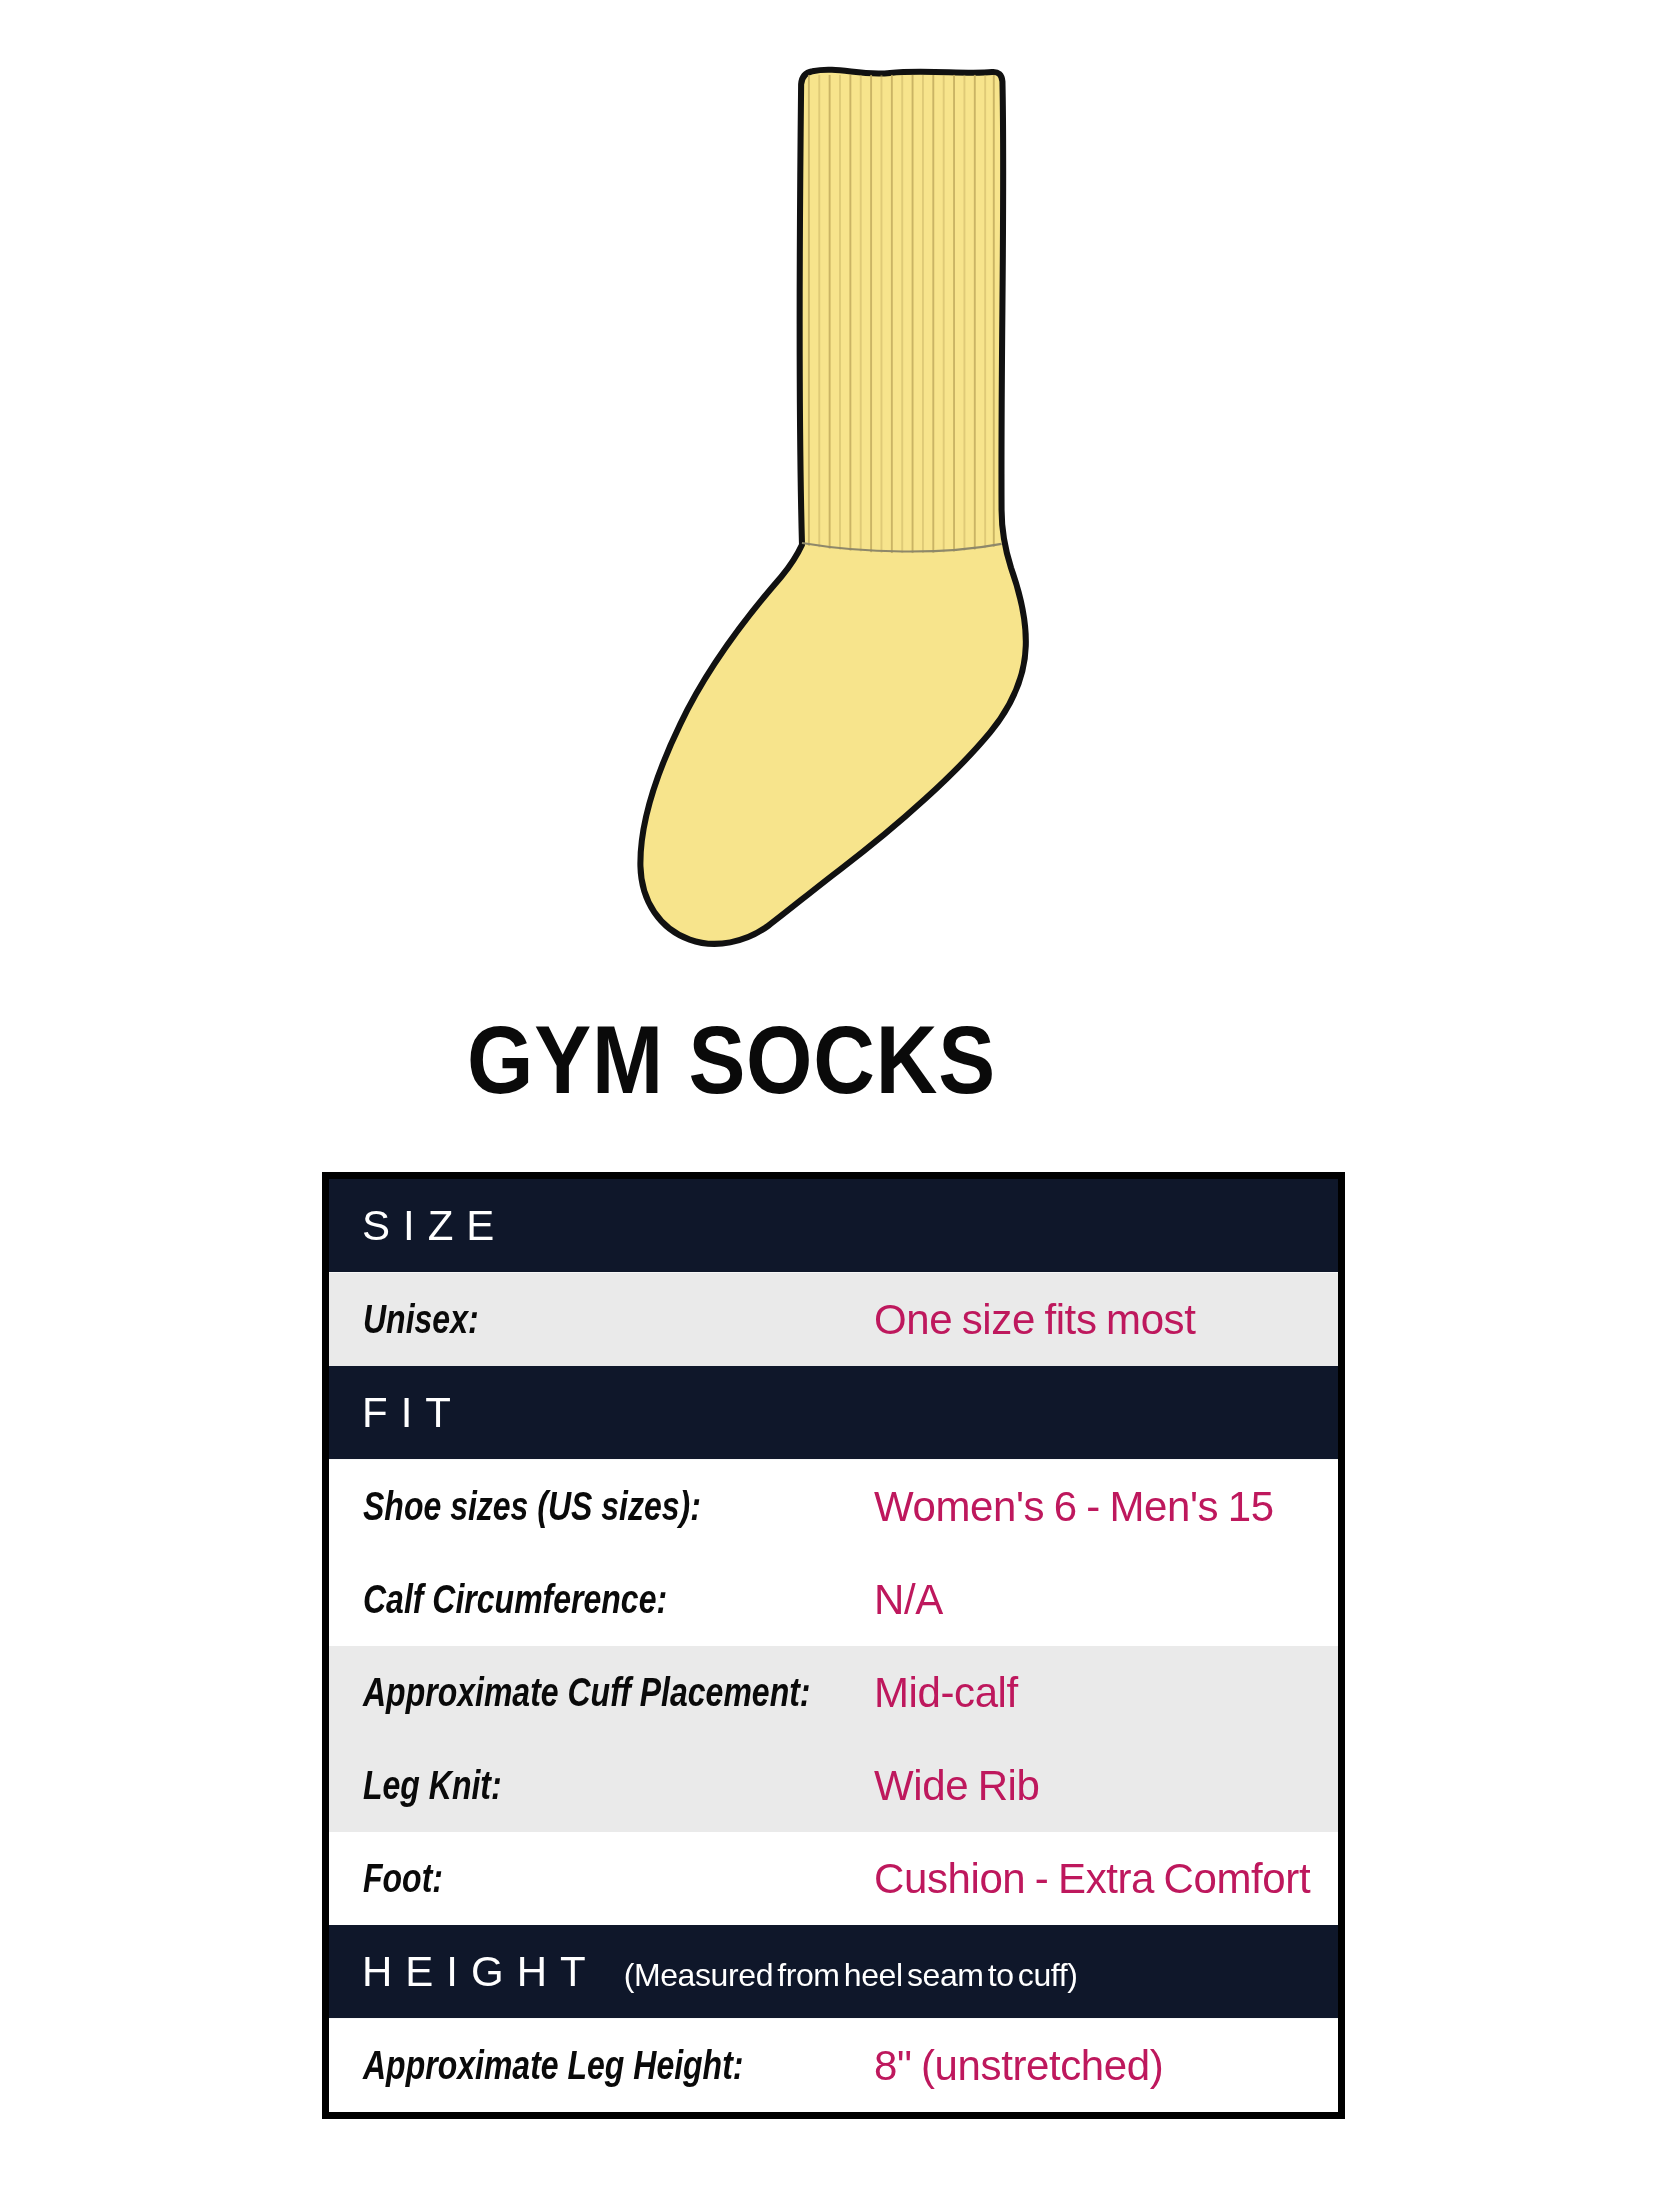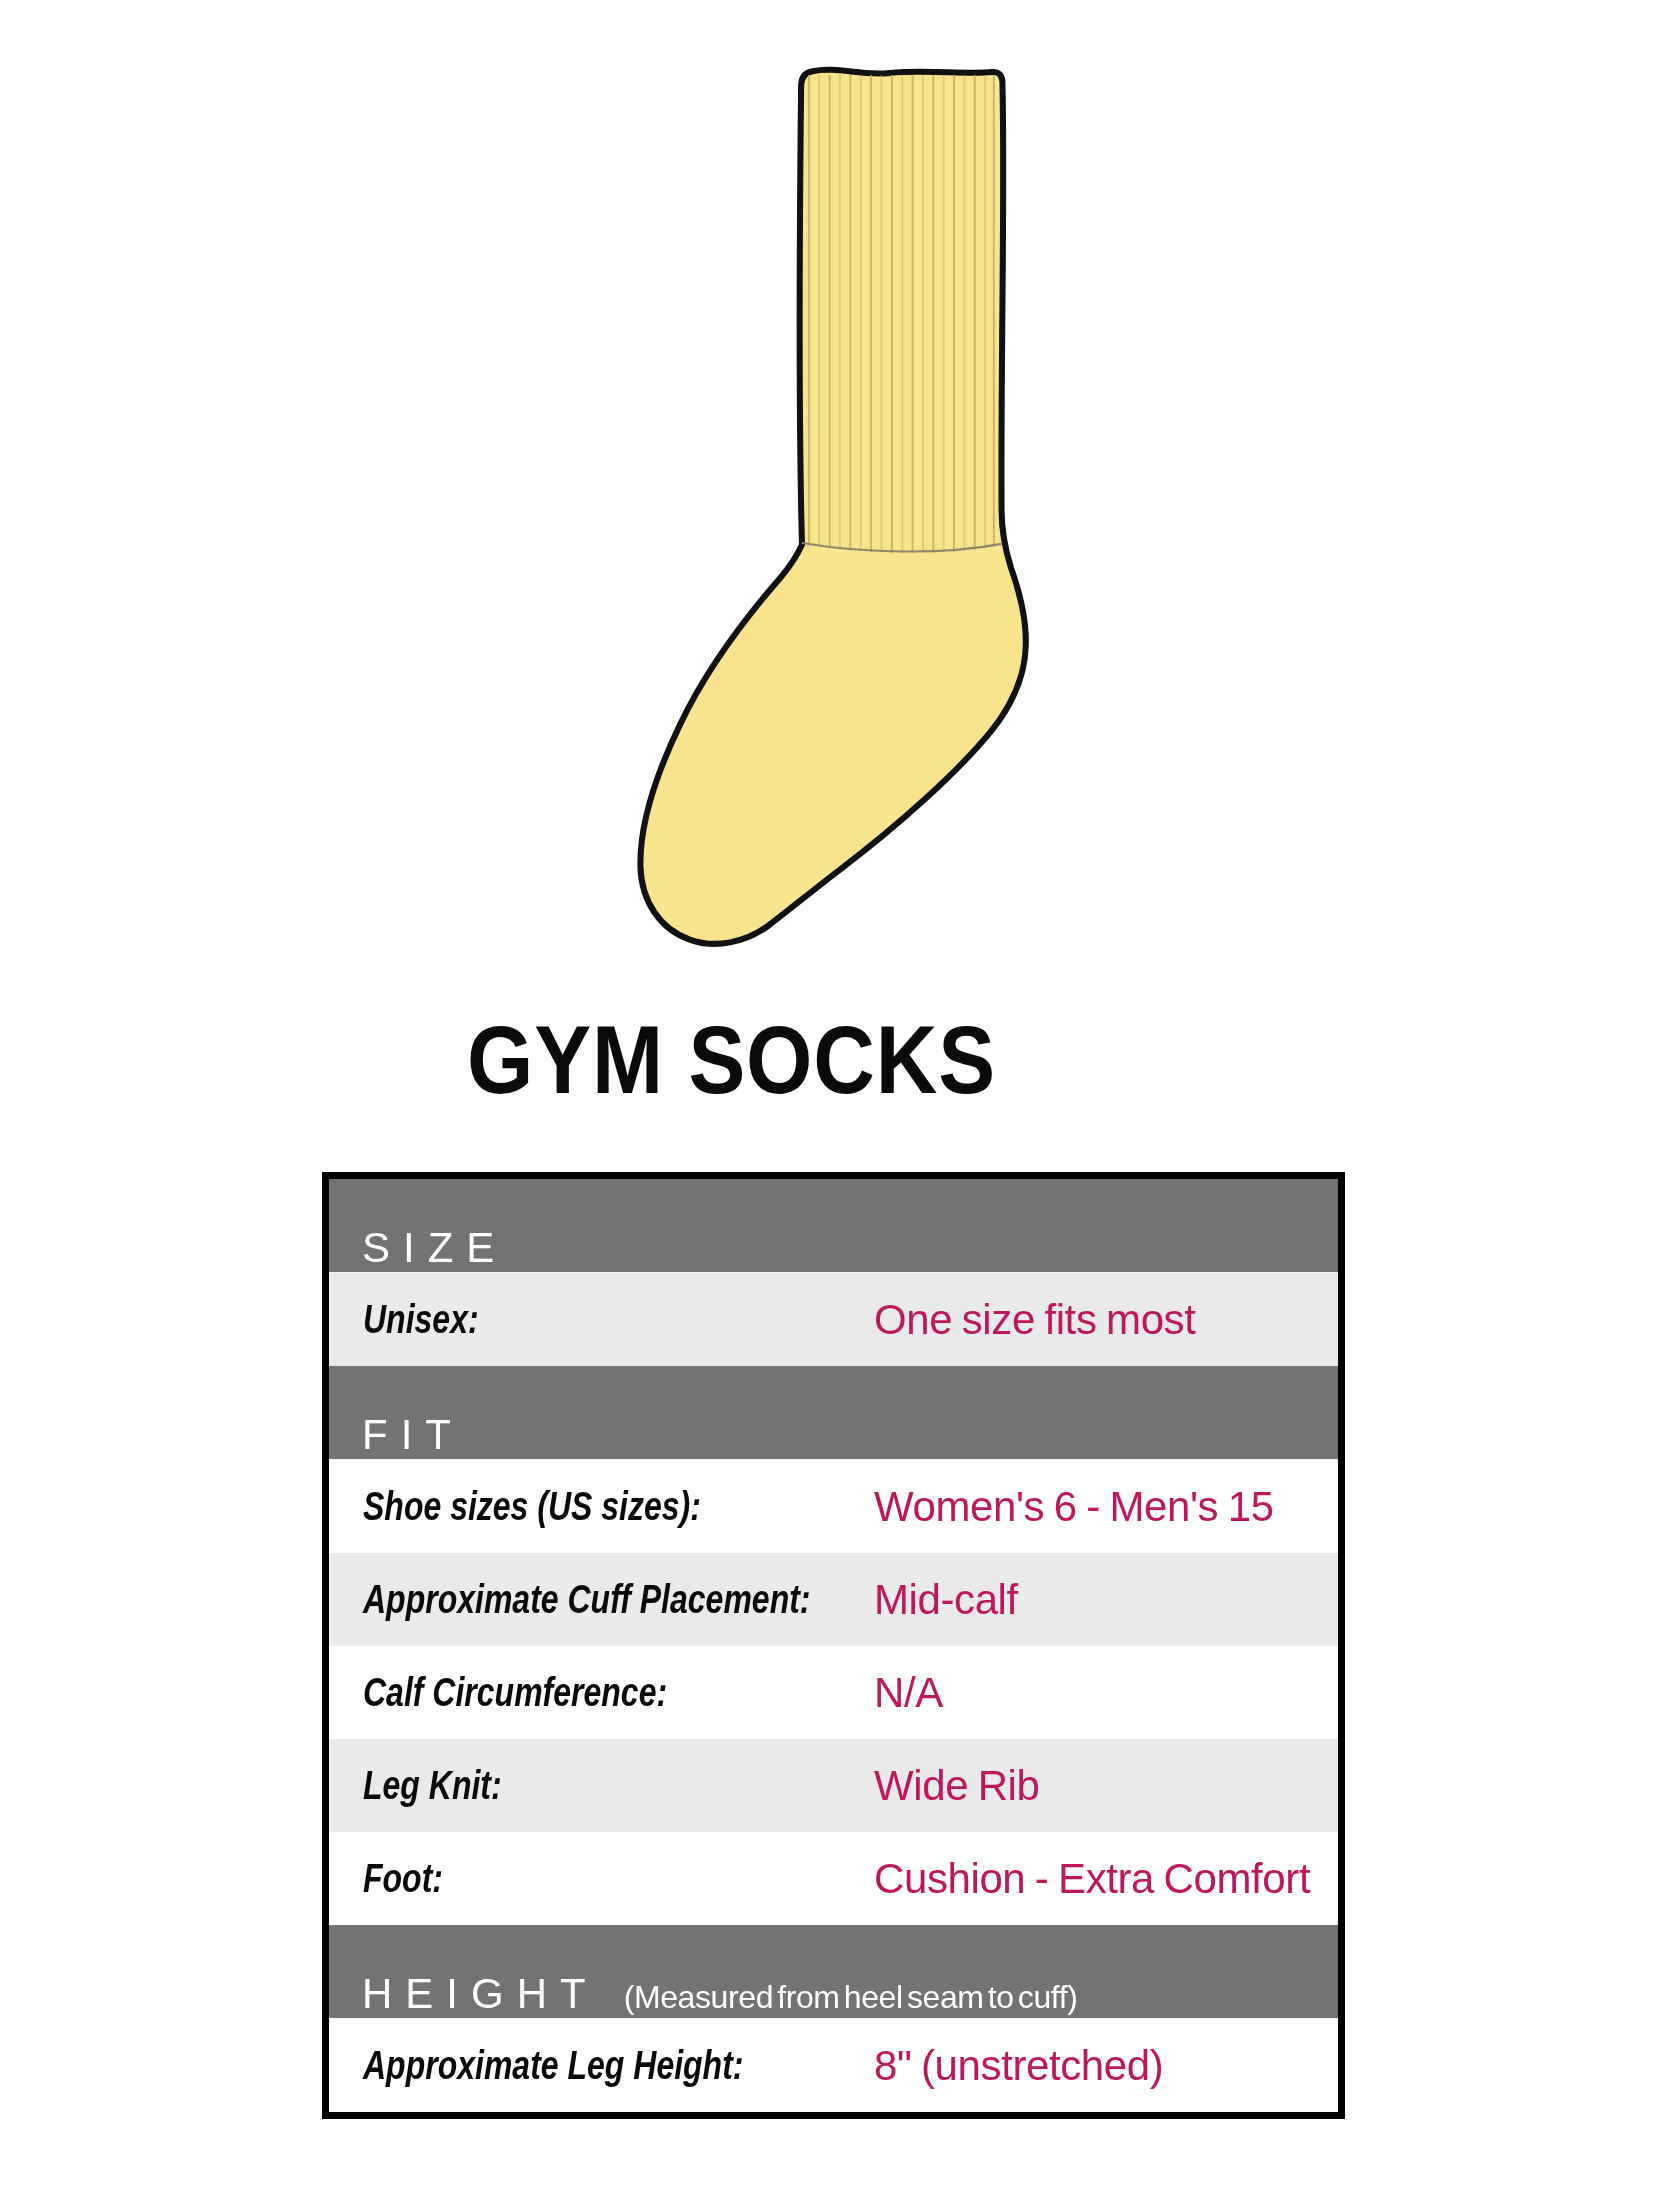--- a/index.html
+++ b/index.html
@@ -45,24 +45,24 @@
     left:322px; top:1172px;
     width:1023px; height:947px;
     background:#000000;
     padding:7px;
     box-sizing:border-box;
     display:flex;
     flex-direction:column;
   }
   .sec-header{
     flex:1 1 0;
-    background:#737373;
+    background:#0f172a;
     color:#ffffff;
     display:flex;
-    align-items:flex-end;
+    align-items:center;
     padding-left:33px;
     box-sizing:border-box;
     border-bottom:1.7px solid #f7f7f7;
   }
   .sec-header .h-line{display:flex;align-items:baseline;}
   .sec-header .h-label{
     font-size:42px;
     font-weight:400;
     letter-spacing:13px;
     white-space:nowrap;
@@ -182,27 +182,27 @@
       </div>
       <div class="sec-header">
         <div class="h-line">
           <span class="h-label">FIT</span>
         </div>
       </div>
       <div class="spec-row white">
         <span class="label">Shoe sizes (US sizes):</span>
         <span class="value">Women's 6 - Men's 15</span>
       </div>
+      <div class="spec-row white">
+        <span class="label">Calf Circumference:</span>
+        <span class="value">N/A</span>
+      </div>
       <div class="spec-row gray">
         <span class="label">Approximate Cuff Placement:</span>
         <span class="value">Mid-calf</span>
-      </div>
-      <div class="spec-row white">
-        <span class="label">Calf Circumference:</span>
-        <span class="value">N/A</span>
       </div>
       <div class="spec-row gray">
         <span class="label">Leg Knit:</span>
         <span class="value">Wide Rib</span>
       </div>
       <div class="spec-row white">
         <span class="label">Foot:</span>
         <span class="value">Cushion - Extra Comfort</span>
       </div>
       <div class="sec-header">

